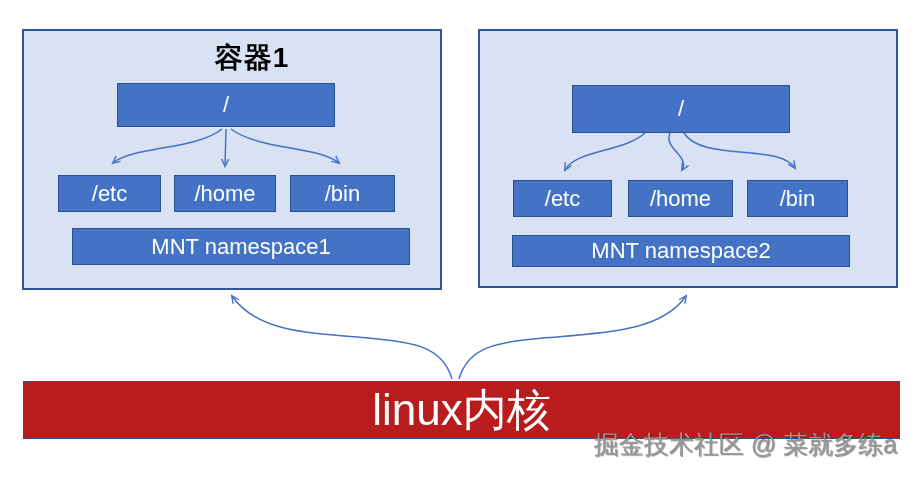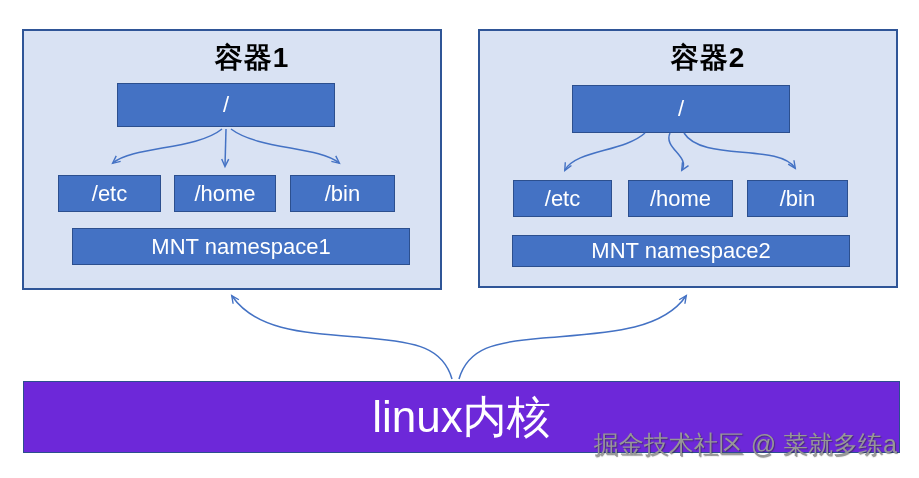--- a/index.html
+++ b/index.html
@@ -56,22 +56,22 @@
   
   #p2-root { left: 92px;  top: 54px;  width: 218px; height: 48px; }
   #p2-etc  { left: 33px;  top: 149px; width: 99px;  height: 37px; }
   #p2-home { left: 148px; top: 149px; width: 105px; height: 37px; }
   #p2-bin  { left: 267px; top: 149px; width: 101px; height: 37px; }
   #p2-mnt  { left: 32px;  top: 204px; width: 338px; height: 32px; }
 
   .kernel {
     position: absolute;
     left: 23px; top: 381px;
-    width: 877px; height: 72px;
-    background: #6d28d9;
+    width: 877px; height: 58px;
+    background: #b91c1c;
     border: 1px solid #2C4F8E;
     color: #ffffff;
     display: flex;
     align-items: center;
     justify-content: center;
     font-size: 44px;
     z-index: 2;
   }
 
   .watermark {
@@ -106,21 +106,20 @@
   <div class="panel" id="panel1">
     <div class="panel-title">容器1</div>
     <div class="node" id="p1-root">/</div>
     <div class="node" id="p1-etc">/etc</div>
     <div class="node" id="p1-home">/home</div>
     <div class="node" id="p1-bin">/bin</div>
     <div class="node" id="p1-mnt">MNT namespace1</div>
   </div>
 
   <div class="panel" id="panel2">
-    <div class="panel-title">容器2</div>
     <div class="node" id="p2-root">/</div>
     <div class="node" id="p2-etc">/etc</div>
     <div class="node" id="p2-home">/home</div>
     <div class="node" id="p2-bin">/bin</div>
     <div class="node" id="p2-mnt">MNT namespace2</div>
   </div>
 
   <div class="kernel">linux内核</div>
 
   <div class="watermark">掘金技术社区 @ 菜就多练a</div>

